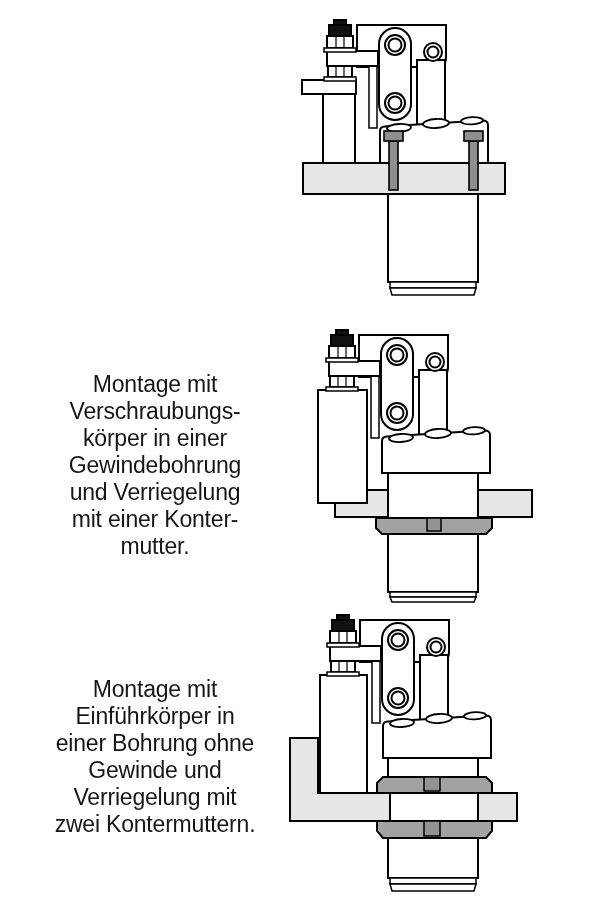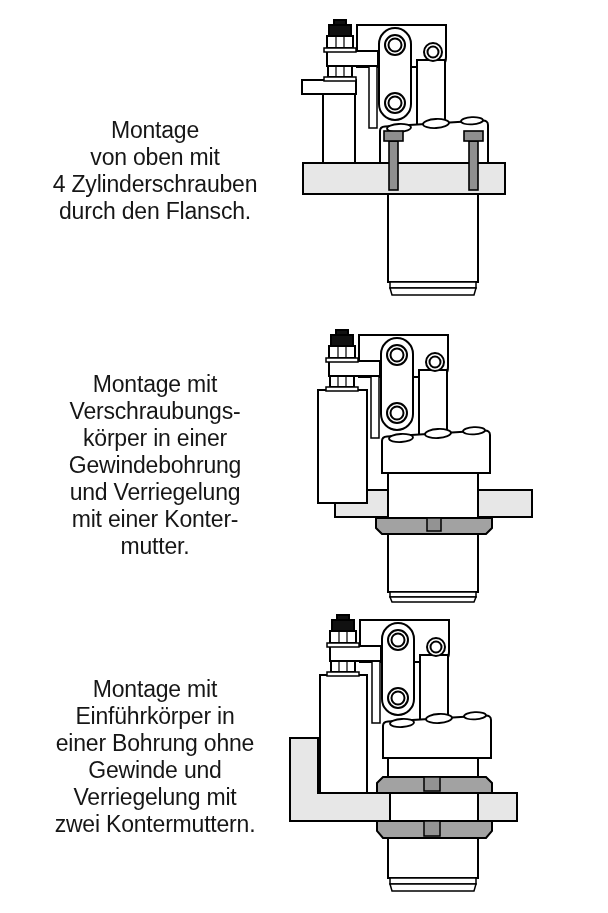--- a/index.html
+++ b/index.html
@@ -15,24 +15,20 @@
   #cap1 { top:117px; }
   #cap2 { top:371px; }
   #cap3 { top:676px; }
   svg.drawing { position:absolute; left:0; top:0; }
 </style>
 </head>
 <body>
 
 <div class="page">
 
-  <div class="caption" id="cap1">Montage
-von oben mit
-4 Zylinderschrauben
-durch den Flansch.</div>
   <div class="caption" id="cap2">Montage mit
 Verschraubungs-
 körper in einer
 Gewindebohrung
 und Verriegelung
 mit einer Konter-
 mutter.</div>
   <div class="caption" id="cap3">Montage mit
 Einführkörper in
 einer Bohrung ohne

